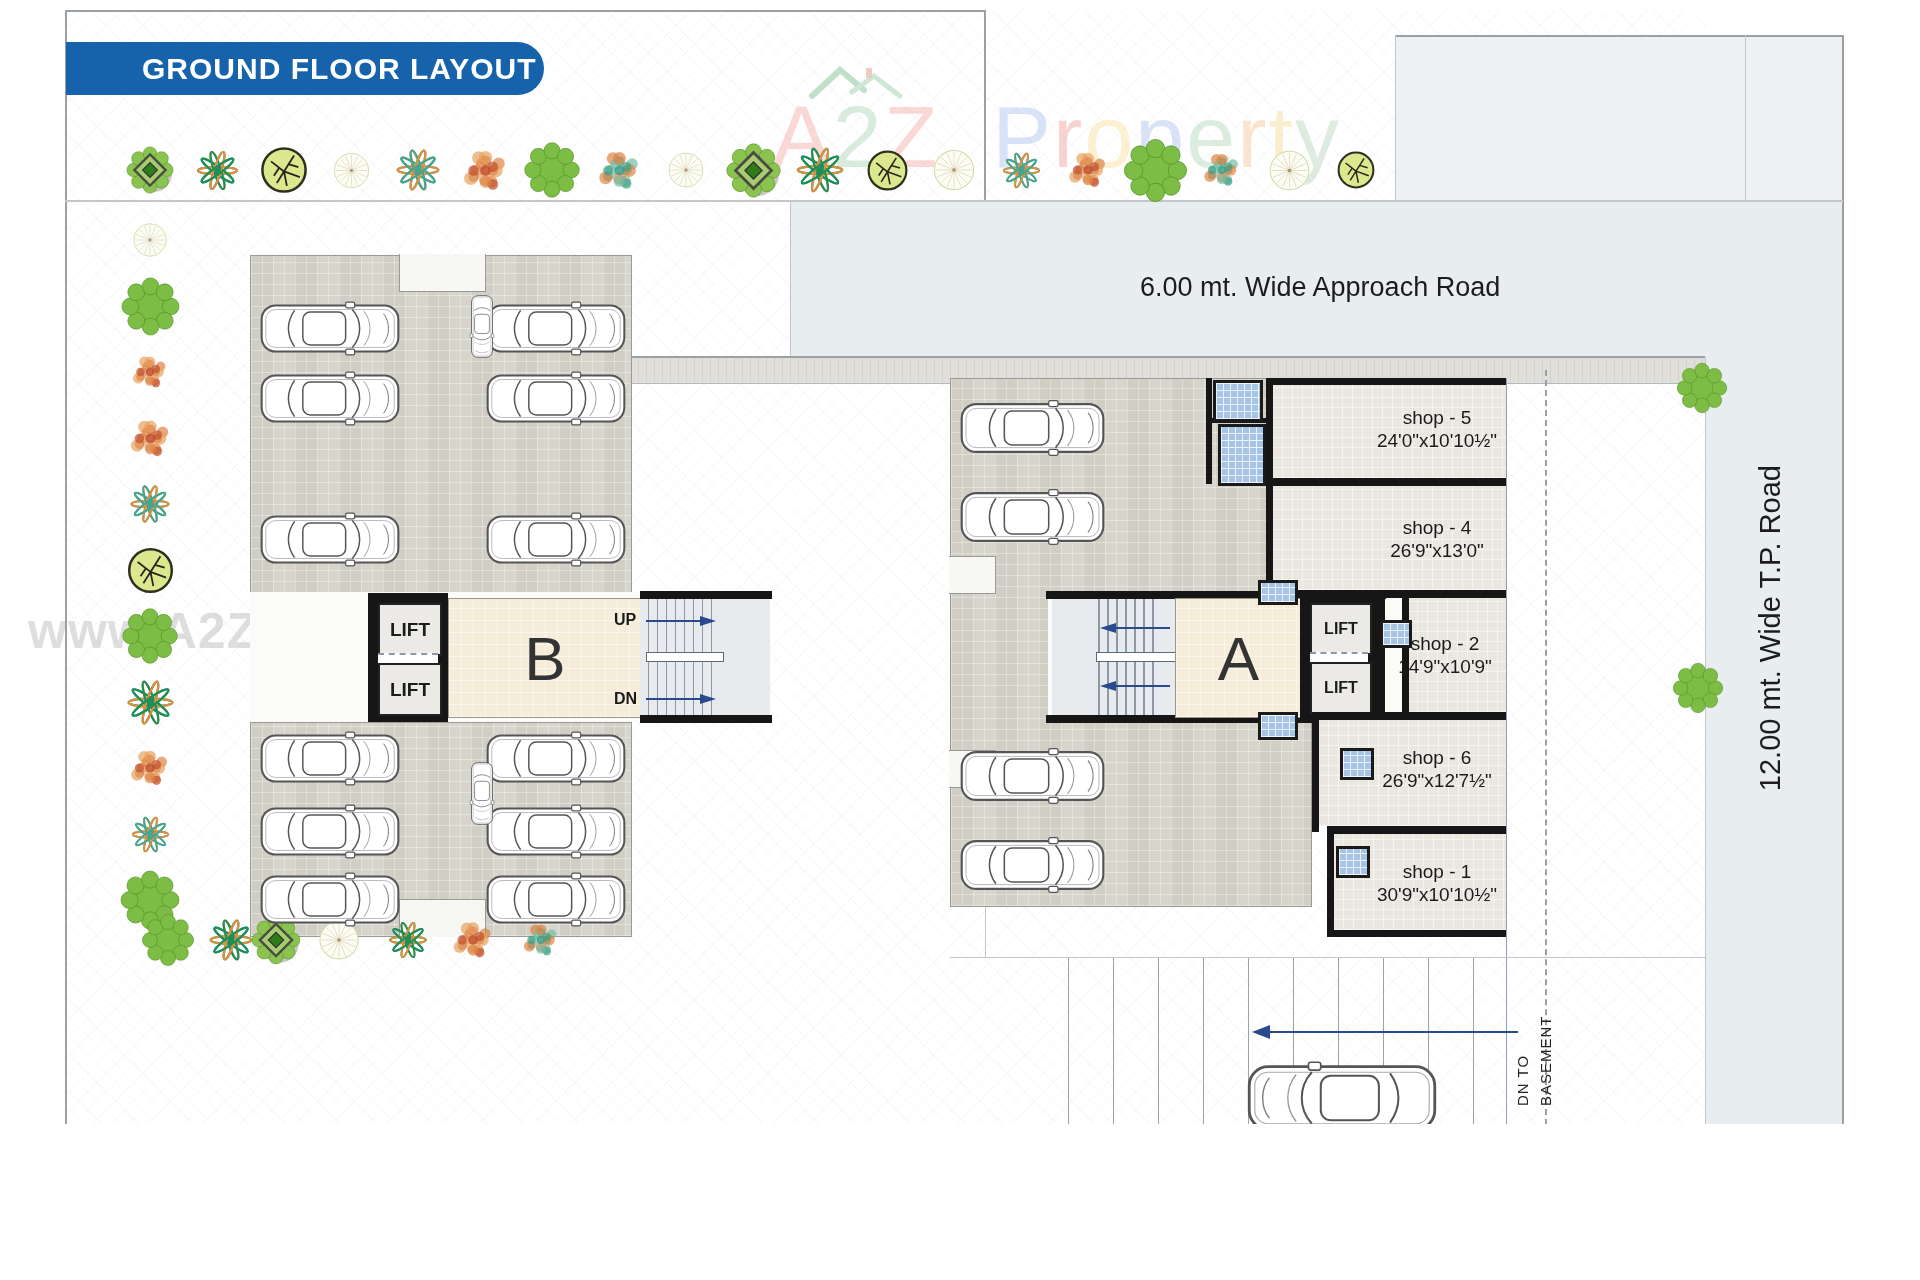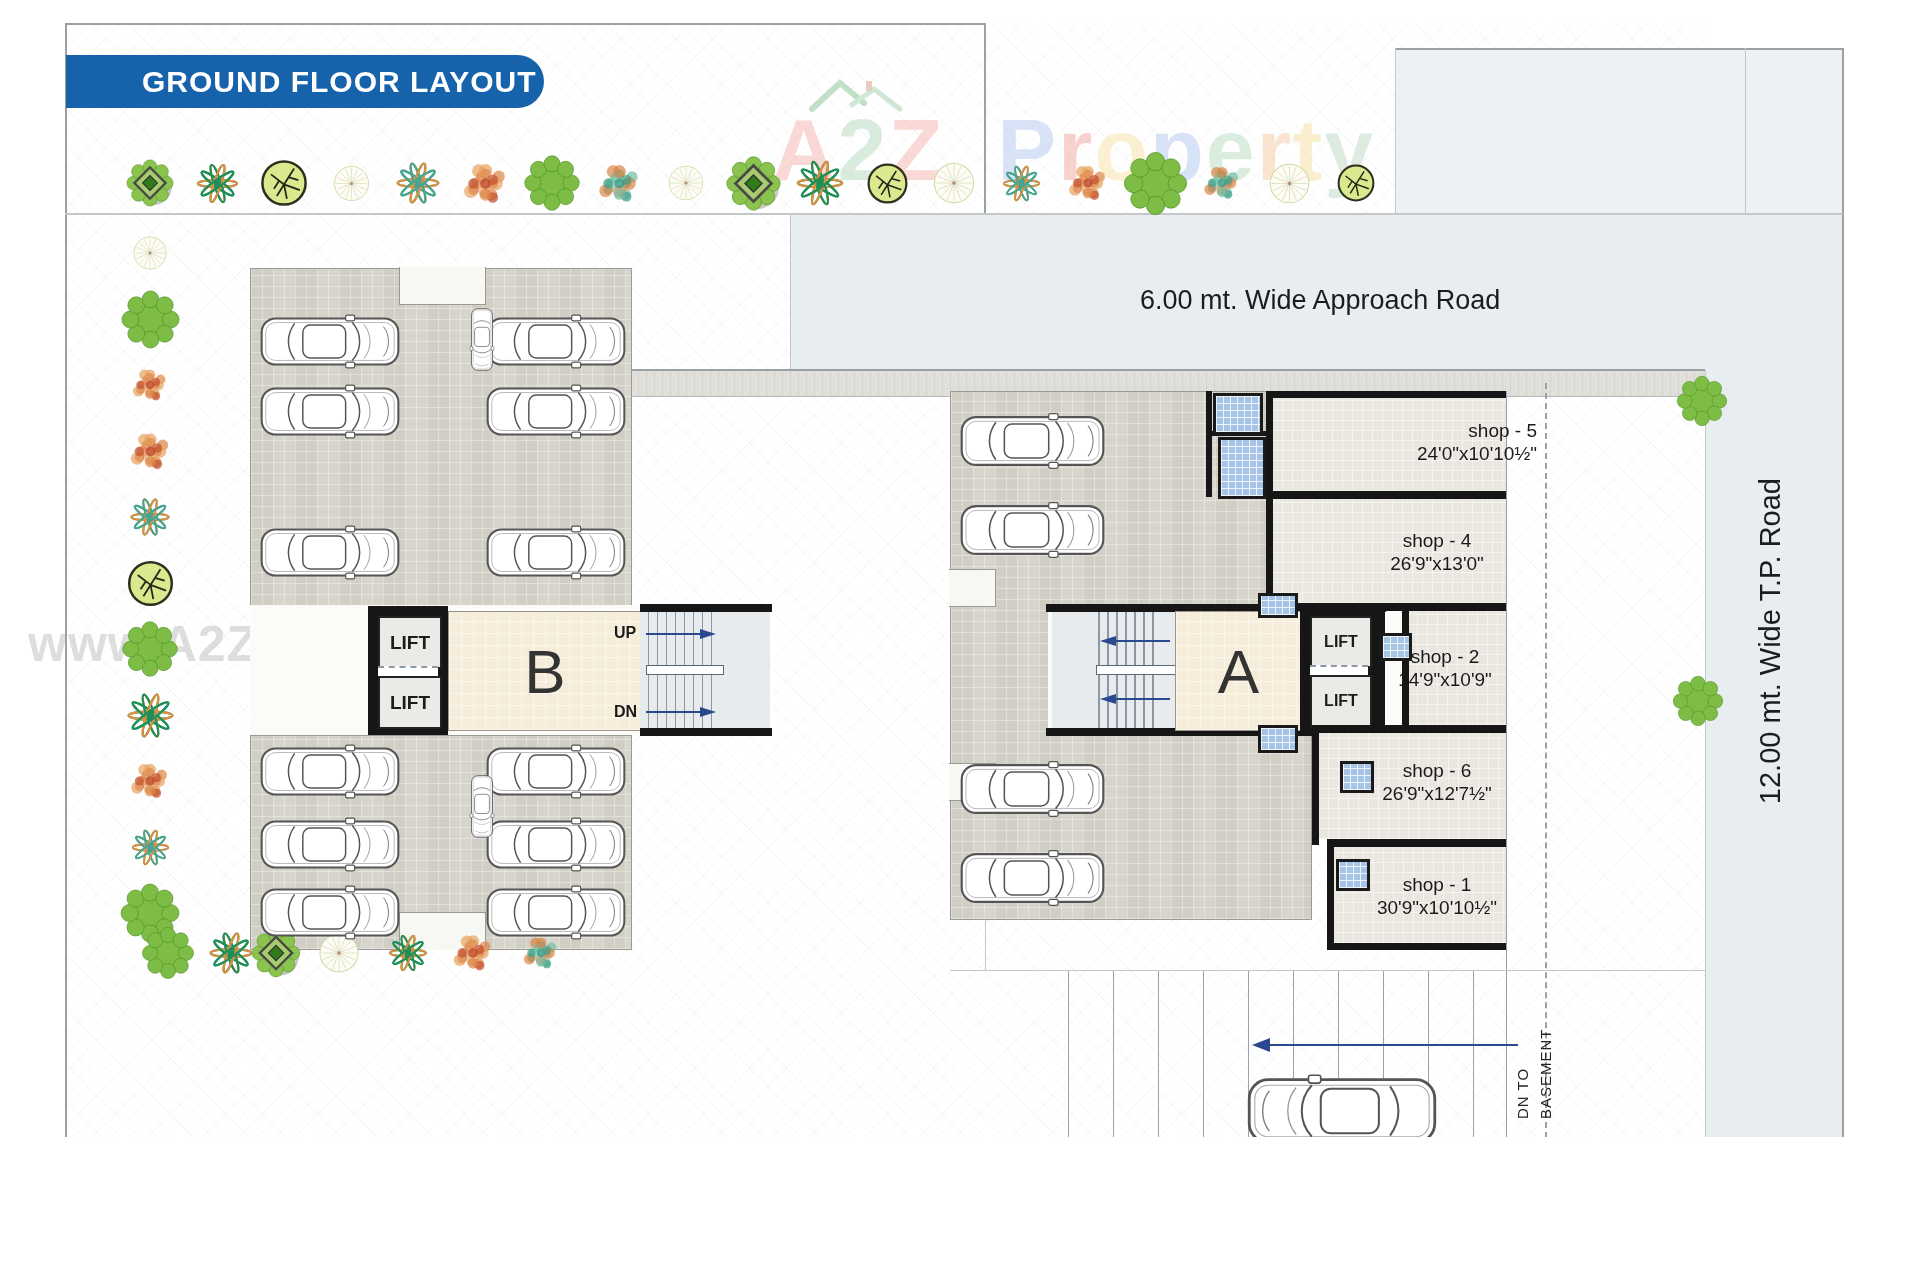--- a/index.html
+++ b/index.html
@@ -1,17 +1,17 @@
 <!DOCTYPE html>
 <html><head>
 <meta charset="utf-8">
 <style>
   html,body{margin:0;padding:0;background:#fff;}
   #stage{position:relative;width:1920px;height:1124px;background:#ffffff;overflow:hidden;
-         font-family:"Liberation Sans",sans-serif;color:#222;margin-top:13px;}
+         font-family:"Liberation Sans",sans-serif;color:#222;}
   .abs{position:absolute;}
   .hatch{background-image:
       repeating-linear-gradient(45deg, rgba(110,110,110,.045) 0 1px, transparent 1px 13px),
       repeating-linear-gradient(-45deg, rgba(110,110,110,.04) 0 1px, transparent 1px 13px);}
   .road{background:#e8edf0;}
   .road-corner{background:#eef1f3;}
   .bline{background:#9aa0a4;}
   .bline-light{background:#c3c7ca;}
   .paving{background-color:#d7d4cb;background-image:
       repeating-linear-gradient(0deg, rgba(255,255,255,.35) 0 1px, transparent 1px 11px),
@@ -46,21 +46,21 @@
       repeating-linear-gradient(0deg, rgba(255,255,255,.5) 0 1px, transparent 1px 9px),
       repeating-linear-gradient(90deg, rgba(255,255,255,.5) 0 1px, transparent 1px 9px);
       display:flex;flex-direction:column;align-items:center;justify-content:center;}
   .substation div{font-size:17px;line-height:26px;color:#333;}
   .rampstripes{background-image:repeating-linear-gradient(90deg,#96a2ad 0 1px, transparent 1px 45px);}
   .footpath{background-color:#e0dfd9;background-image:
       repeating-linear-gradient(90deg, rgba(0,0,0,.06) 0 1px, transparent 1px 8px);
       border-top:1px solid #9aa0a4;border-bottom:1px solid #b5b9bc;}
   .dashline{border-left:2px dashed #9aa0a6;}
   .thinline{background:#8fa0b4;}
-  .wm-center{font-size:88px;font-weight:bold;letter-spacing:2px;opacity:.5;white-space:nowrap;}
+  .wm-center{font-size:88px;font-weight:normal;letter-spacing:2px;opacity:.5;white-space:nowrap;}
   .wm-corner{font-size:50px;font-weight:bold;color:#9a9a9a;opacity:.32;white-space:nowrap;letter-spacing:1px;}
   .ramp-label{display:flex;gap:6px;}
   .ramp-label span{writing-mode:vertical-rl;transform:rotate(180deg);font-size:15px;color:#222;letter-spacing:1px;}
 </style>
 </head>
 <body>
 
 <div id="stage">
 
   <div class="abs hatch" style="left:65px;top:10px;width:1645px;height:1262px;"></div>
@@ -192,21 +192,21 @@
   <div class="abs dashline" style="left:1545px;top:370px;width:0;height:795px;"></div>
 
   <div class="abs tile" style="left:1213px;top:380px;width:44px;height:36px;"></div>
   <div class="abs tile" style="left:1218px;top:424px;width:42px;height:56px;"></div>
   <div class="abs tile" style="left:1258px;top:580px;width:34px;height:19px;"></div>
   <div class="abs tile" style="left:1258px;top:712px;width:34px;height:22px;"></div>
   <div class="abs tile" style="left:1380px;top:620px;width:26px;height:22px;"></div>
   <div class="abs tile" style="left:1340px;top:748px;width:28px;height:26px;"></div>
   <div class="abs tile" style="left:1336px;top:846px;width:28px;height:26px;"></div>
 
-  <div class="abs shoplabel" style="left:1337px;top:406px;text-align:right;">
+  <div class="abs shoplabel" style="left:1337px;top:406px;">
     <div>shop - 5</div>
       <div>24'0"x10'10½"</div>
   </div>
   <div class="abs shoplabel" style="left:1337px;top:516px;">
     <div>shop - 4</div>
       <div>26'9"x13'0"</div>
   </div>
   <div class="abs shoplabel" style="left:1350px;top:632px;width:190px;">
     <div>shop - 2</div>
       <div>14'9"x10'9"</div>

